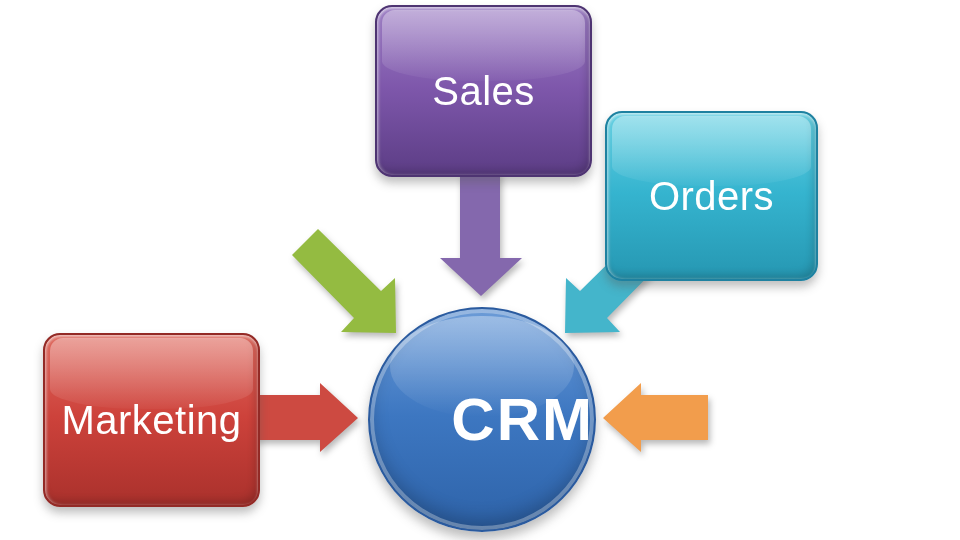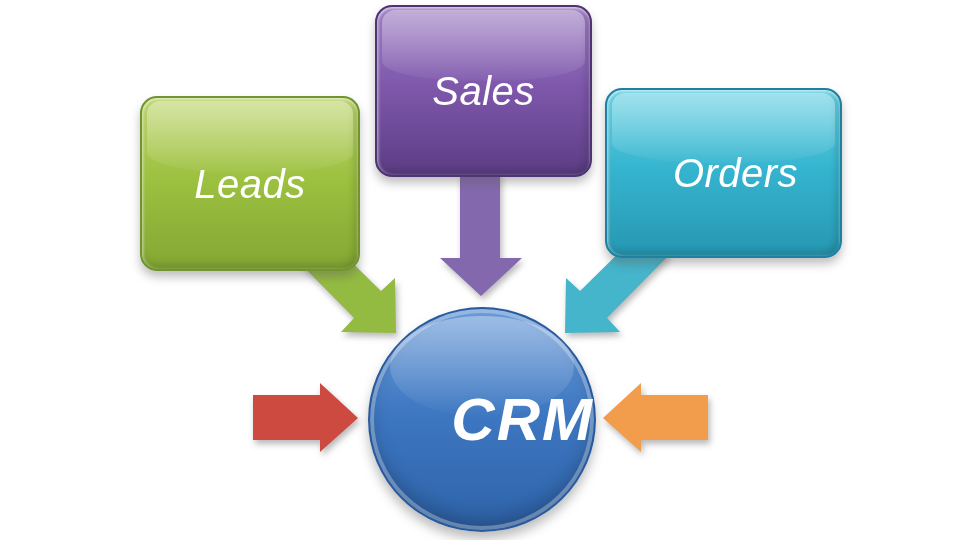--- a/index.html
+++ b/index.html
@@ -1,18 +1,18 @@
 <!DOCTYPE html>
 <html><head>
 <meta charset="utf-8">
 <style>
   html,body{margin:0;padding:0;background:#e8e8e8;}
   .stage{
     position:relative;width:960px;height:540px;background:#ffffff;
-    overflow:hidden;font-family:"Liberation Sans",sans-serif;font-style:italic;
+    overflow:hidden;font-family:"Liberation Sans",sans-serif;
   }
   .arrows{position:absolute;left:0;top:0;width:960px;height:540px;z-index:1;}
   .arrows polygon{filter:drop-shadow(2px 4px 3px rgba(0,0,0,0.28));}
   .node{
     position:absolute;z-index:2;border-radius:17px;
     display:flex;align-items:center;justify-content:center;
     background:linear-gradient(to bottom,var(--light) 0%,var(--fill) 48%,var(--dark) 100%);
     border:2.5px solid var(--border);
     box-shadow:
       inset 0 2px 3px rgba(255,255,255,.55),
@@ -41,21 +41,21 @@
     pointer-events:none;
   }
   .label{
     position:relative;color:#ffffff;font-size:40px;line-height:1;
     letter-spacing:.5px;white-space:nowrap;
   }
   .center-label{font-size:60px;font-weight:600;letter-spacing:2px;}
   
   #node-sales    {left:375px;top:5px;  width:213px;height:168px;}
   #node-leads    {left:140px;top:96px; width:216px;height:171px;}
-  #node-orders   {left:605px;top:88px; width:209px;height:166px;padding-left:24px;}
+  #node-orders   {left:605px;top:111px; width:209px;height:166px;}
   #node-marketing{left:43px; top:333px;width:213px;height:170px;}
   #node-support  {left:703px;top:333px;width:212px;height:169px;}
   #crm-center    {left:368px;top:307px;width:224px;height:221px;}
 </style>
 </head>
 <body>
 
 <div class="stage">
 
   <svg class="arrows" viewBox="0 0 960 540" aria-hidden="true">
@@ -63,27 +63,27 @@
     <polygon points="292,255 354,318 341,332 396,333 395,278 381,291 318,229" fill="#94bb41"></polygon>
     <polygon points="669,255 607,318 620,332 565,333 566,278 580,291 643,229" fill="#44b5cb"></polygon>
     <polygon points="253,395 320,395 320,383 358,418 320,452 320,440 253,440" fill="#cd4a41"></polygon>
     <polygon points="708,395 641,395 641,383 603,418 641,452 641,440 708,440" fill="#f29d4c"></polygon>
   </svg>
 
   <div class="node" id="node-sales" style="--light: #9d7ec4; --fill: #7e57ab; --dark: #5c3d85; --border: #4e3472;">
     <span class="label">Sales</span>
   </div>
 
-  <div class="node" id="node-leads" style="--light: #bcd56c; --fill: #9cc03f; --dark: #83a733; --border: #71942d;">
-    <span class="label">Leads</span>
-  </div>
 
   <div class="node" id="node-orders" style="--light: #67d1e3; --fill: #35b4cf; --dark: #2697b2; --border: #1e81a0;">
     <span class="label">Orders</span>
   </div>
 
+  <div class="node" id="node-marketing" style="--light: #df6a5f; --fill: #cd423b; --dark: #aa312c; --border: #932a26;">
+    <span class="label">Marketing</span>
+  </div>
 
 
   <div class="node circle" id="crm-center" style="--light: #6d9dd9; --fill: #3d77c1; --dark: #2e63a9; --border: #2a5a9e;">
     <span class="label center-label">CRM</span>
   </div>
 
 </div>
 
 </body></html>

